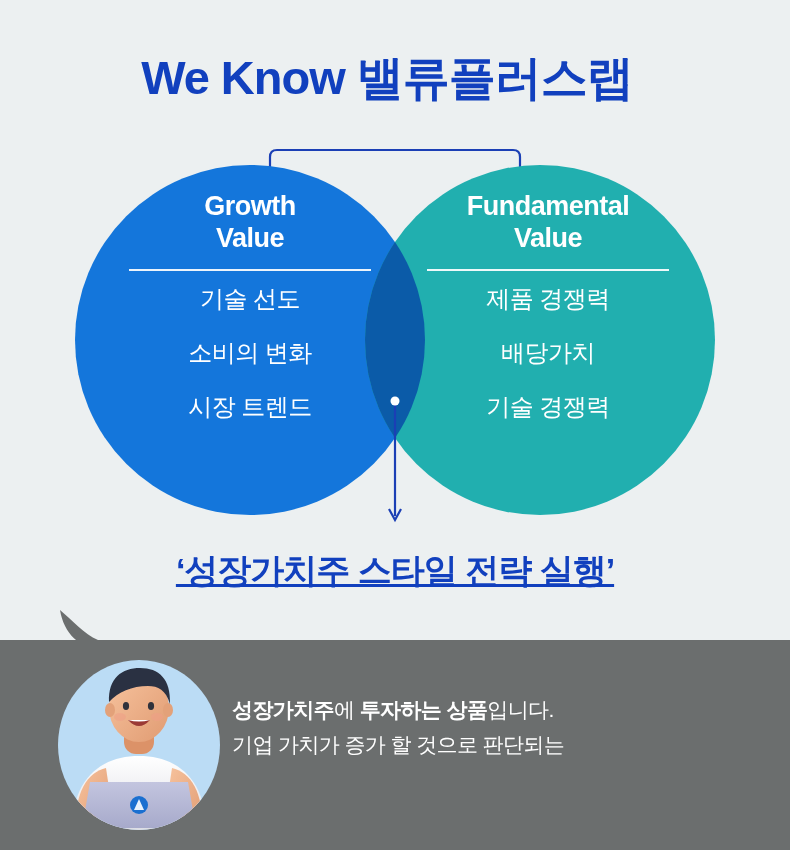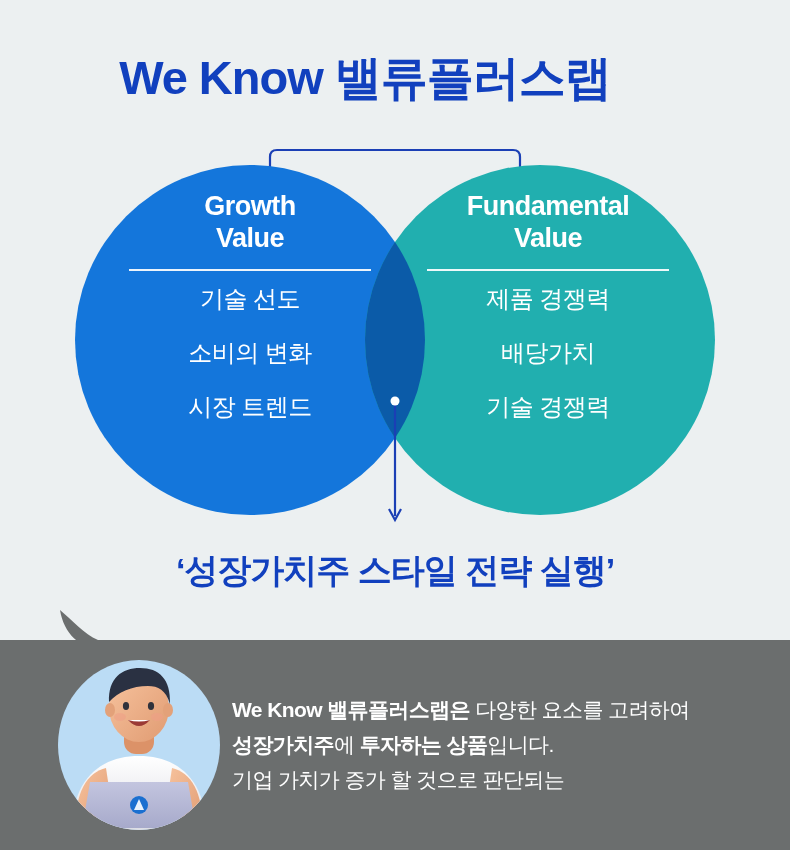--- a/index.html
+++ b/index.html
@@ -26,20 +26,21 @@
     left: 0;
     top: 52px;
     width: 730px;
     text-align: center;
     font-size: 47px;
     font-weight: bold;
     color: #1140BE;
     letter-spacing: -1px;
     line-height: 1.1;
     white-space: nowrap;
+    padding-left: 22px;
   }
 
   
   .venn {
     position: absolute;
     left: 0;
     top: 130px;
     width: 790px;
     height: 400px;
   }
@@ -87,20 +88,21 @@
     position: absolute;
     left: 0;
     top: 548px;
     width: 790px;
     text-align: center;
     font-size: 34px;
     font-weight: bold;
     color: #1140BE;
     letter-spacing: -1px;
     white-space: nowrap;
+    text-decoration: underline;
   }
 
   
   .band {
     position: absolute;
     left: 0;
     top: 640px;
     width: 790px;
     height: 210px;
     background: #6B6E6E;
@@ -249,21 +251,18 @@
       <path d="M 70 60 Q 81 63 92 60 Z" fill="#FFFFFF"></path>
 
       <path d="M 32 122 L 130 122 L 138 168 L 24 168 Z" fill="url(#lapG)"></path>
       <circle cx="81" cy="145" r="9" fill="#1A6FD0"></circle>
       <path d="M 81 139 L 86 150 L 76 150 Z" fill="#E8F2FC"></path>
     </g>
   </svg>
 
   <div class="desc">
     <div class="desc-line">
-      <span class="b">We Know 밸류플러스랩은</span><span> 다양한 요소를 고려하여</span>
-    </div>
-    <div class="desc-line">
       <span class="b">성장가치주</span><span>에 </span><span class="b">투자하는 상품</span><span>입니다.</span>
     </div>
     <div class="desc-line">기업 가치가 증가 할 것으로 판단되는</div>
   </div>
 
 </div>
 
 </body></html>

